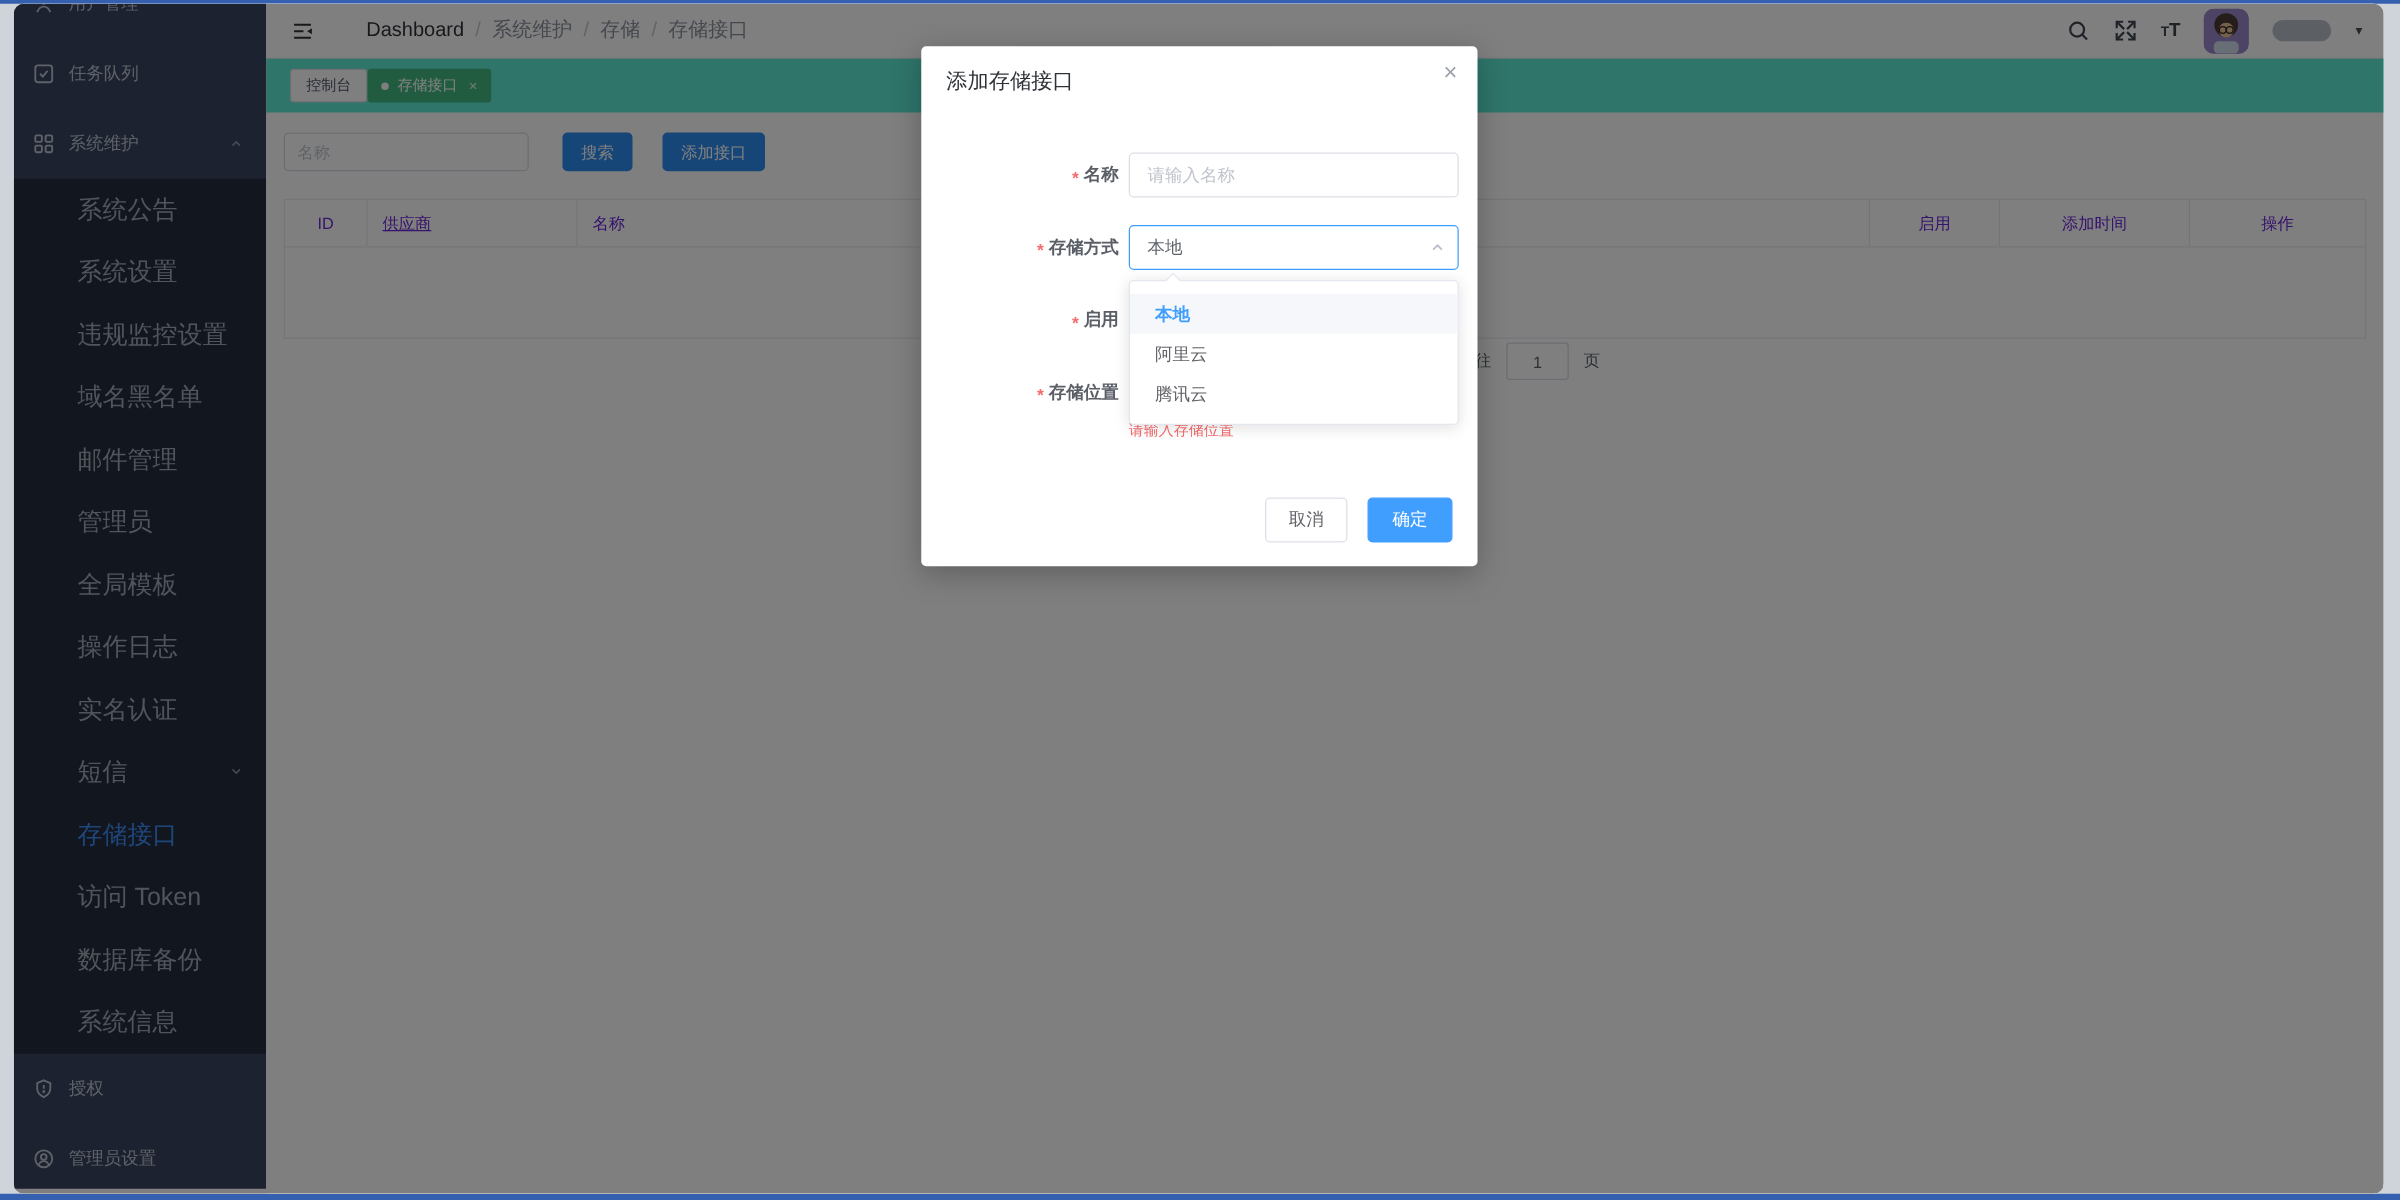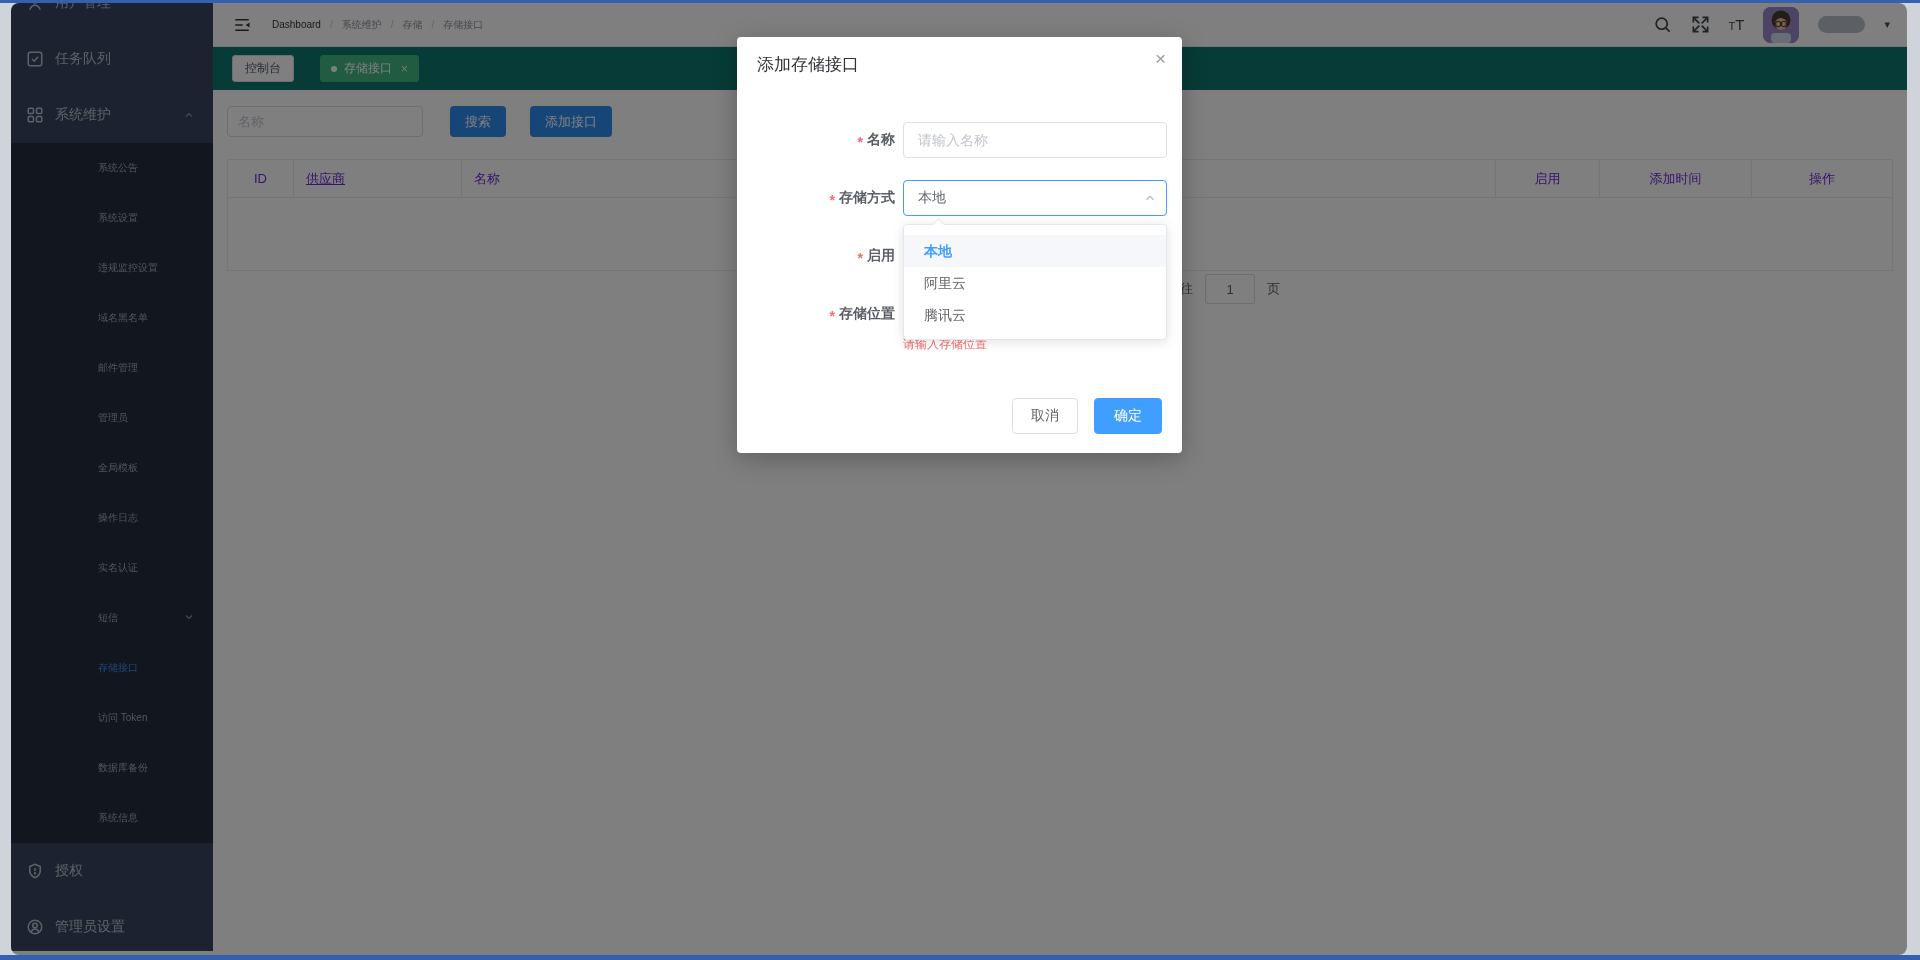--- a/index.html
+++ b/index.html
@@ -9,41 +9,41 @@
   .frame { position:absolute; inset:0; background:#cfd4db; border-top:3px solid #3560b0; border-bottom:5px solid #3560b0; }
   .app { position:absolute; top:3px; bottom:5px; left:11px; right:13px; background:#fff; overflow:hidden; border-radius:8px; }
 
   
   .sidebar { position:absolute; left:0; top:0; bottom:4px; width:202px; background:#384460; overflow:hidden; }
   .s-item { height:56px; display:flex; align-items:center; padding:0 18px 0 15px; color:#bcc3cf; font-size:14px; gap:11px; cursor:pointer; }
   .s-item svg { flex:none; }
   .s-item .chev { margin-left:auto; }
   .s-cut { margin-top:-28px; }
   .sub { background:#222c3e; }
-  .sub-item { height:50px; line-height:50px; padding-left:51px; font-size:10px; color:#a3aab6; position:relative; cursor:pointer;margin-left:36px; }
+  .sub-item { height:50px; line-height:50px; padding-left:51px; font-size:20px; color:#a3aab6; position:relative; cursor:pointer; }
   .sub-item .chev { position:absolute; right:18px; top:18px; }
   .sub-item.active { color:#3f8cf7; }
 
   
   .main { position:absolute; left:202px; right:0; top:0; bottom:0; background:#fff; }
   .header { height:44px; background:#fff; border-bottom:1px solid #e8eaee; display:flex; align-items:center; padding:0 17px 0 19px; }
   .fold { color:#2e3338; display:flex; align-items:center; cursor:pointer; }
-  .crumbs { margin-left:20px; font-size:10px; display:flex; align-items:center; gap:9px; }
+  .crumbs { margin-left:41px; font-size:16px; display:flex; align-items:center; gap:9px; }
   .crumb-first { color:#2f3338; }
   .crumb { color:#8a919c; }
   .crumb-sep { color:#c3c8cf; }
   .h-right { margin-left:auto; display:flex; align-items:center; gap:19px; color:#3f4650; }
   .hicon { display:flex; align-items:center; cursor:pointer; }
-  .fontsize { font-size:15px; font-weight:400; color:#3f4650; letter-spacing:0; cursor:pointer;text-align:center; }
+  .fontsize { font-size:15px; font-weight:700; color:#3f4650; letter-spacing:0; cursor:pointer;text-align:center; }
   .fontsize .small-t { font-size:11px; }
   .avatar { width:36px; height:36px; border-radius:8px; overflow:hidden; background:#9a86c8; flex:none; cursor:pointer; }
   .user-pill { width:47px; height:17px; border-radius:9px; background:#b9bec6; cursor:pointer; }
   .caret { font-size:11px; color:#4a505a; cursor:pointer; }
 
-  .tabbar { height:43px; background:#0f766e; display:flex; align-items:center; padding-left:19px; gap:26px; }
+  .tabbar { height:43px; background:#5eead4; display:flex; align-items:center; padding-left:19px; gap:0; }
   .tab { height:27px; padding:0 12px; background:#fff; border:1px solid #d8dce4; border-radius:3px; font-size:12px; color:#515a6e; display:flex; align-items:center; cursor:pointer; }
   .tab.active { background:#42b983; border-color:#42b983; color:#fff; gap:7px; padding:0 10px; }
   .tab-dot { width:6px; height:6px; border-radius:50%; background:#fff; }
   .tab-close { color:rgba(255,255,255,.85); font-size:12px; margin-left:2px; }
 
   .content { position:absolute; top:88px; left:0; right:0; bottom:0; background:#fff; padding:15px 14px 0 14px; }
   .toolbar { display:flex; align-items:center; }
   .search-input { width:196px; height:31px; border:1px solid #d5dae2; border-radius:4px; padding:0 10px; font-size:13px; color:#5f646c; outline:none; }
   .search-input::placeholder { color:#bfc6cf; }
   .btn-blue { height:31px; padding:0 15px; background:#2d8cf0; color:#fff; border:none; border-radius:4px; font-size:13px; cursor:pointer; font-family:inherit; }

